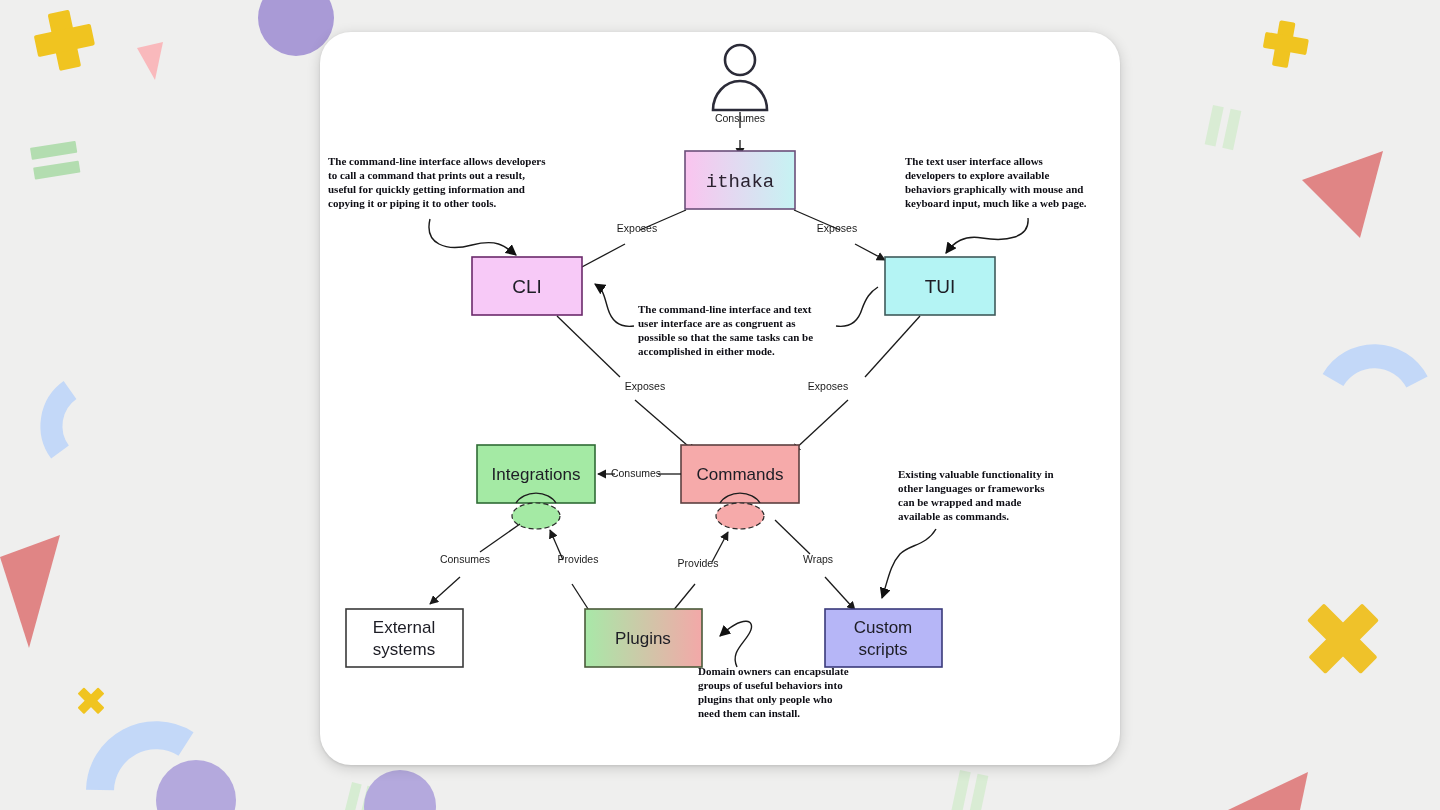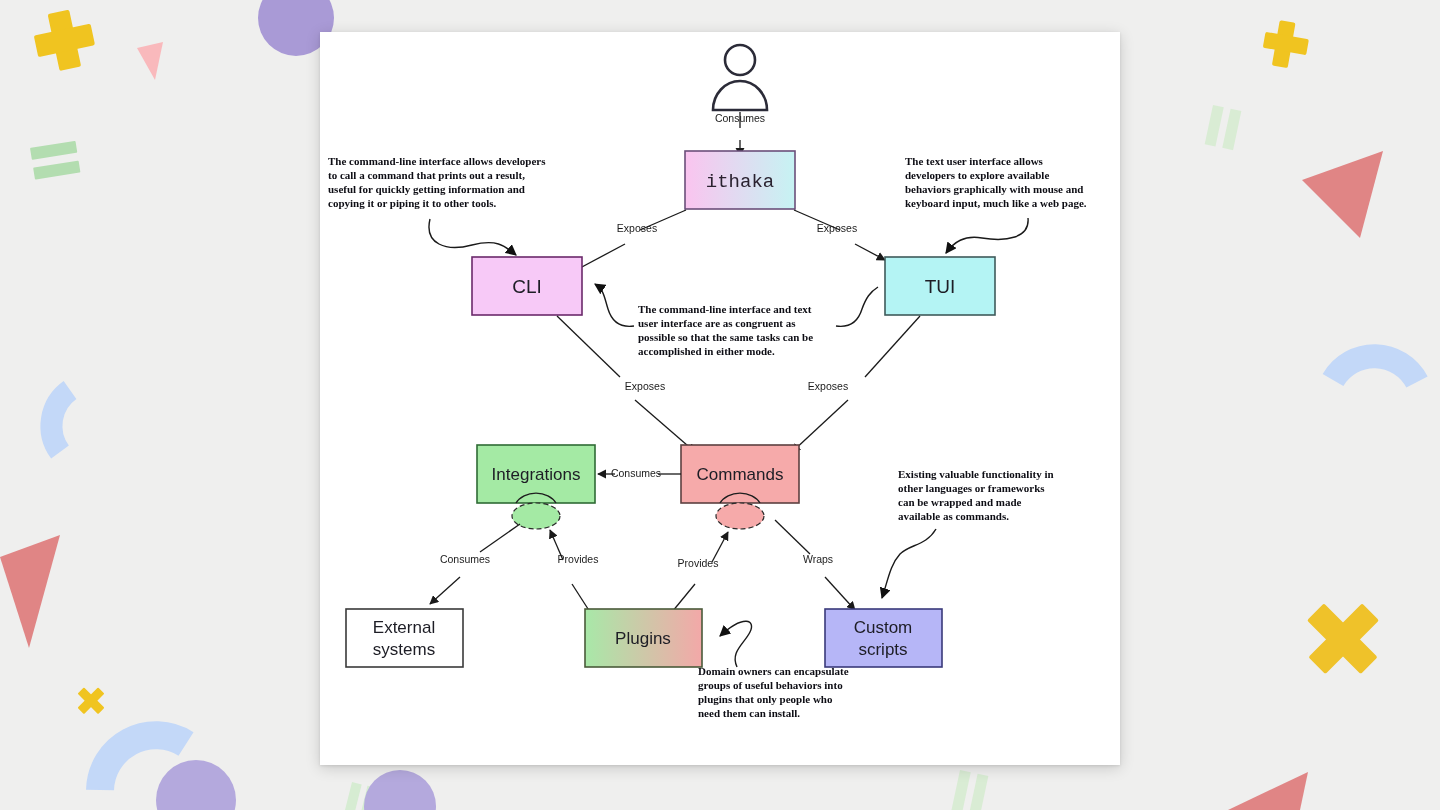--- a/index.html
+++ b/index.html
@@ -24,20 +24,21 @@
     pointer-events: none;
   }
   #card {
     position: absolute;
     left: 320px;
     top: 32px;
     width: 800px;
     height: 733px;
     background: #ffffff;
     box-shadow: 0 3px 14px rgba(0,0,0,0.16), 0 1px 3px rgba(0,0,0,0.10);
+    border-radius: 31px;
   }
   #diagram {
     position: absolute;
     left: 0; top: 0;
     width: 800px;
     height: 733px;
   }
   .node-label {
     font-family: "Liberation Sans", sans-serif;
     fill: #1d1d25;

